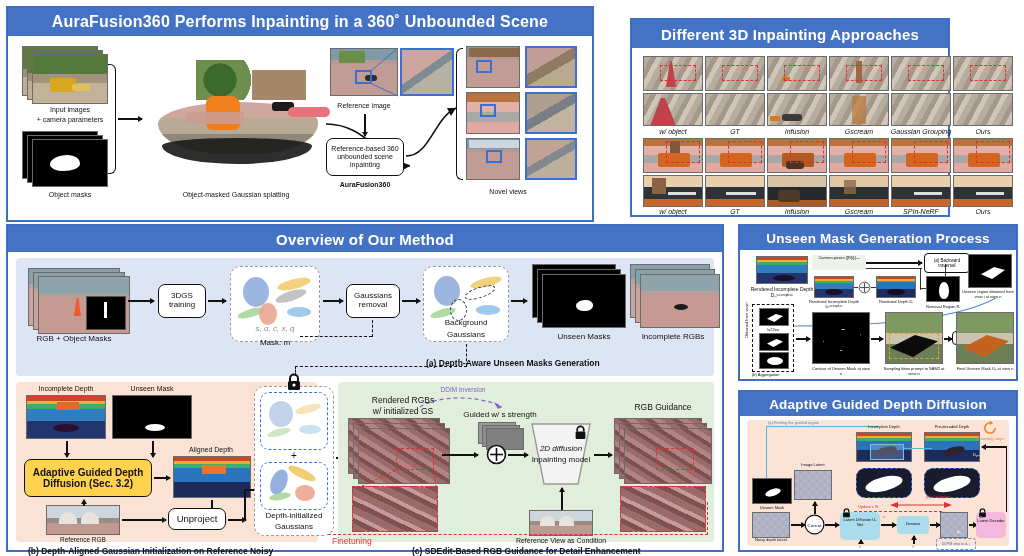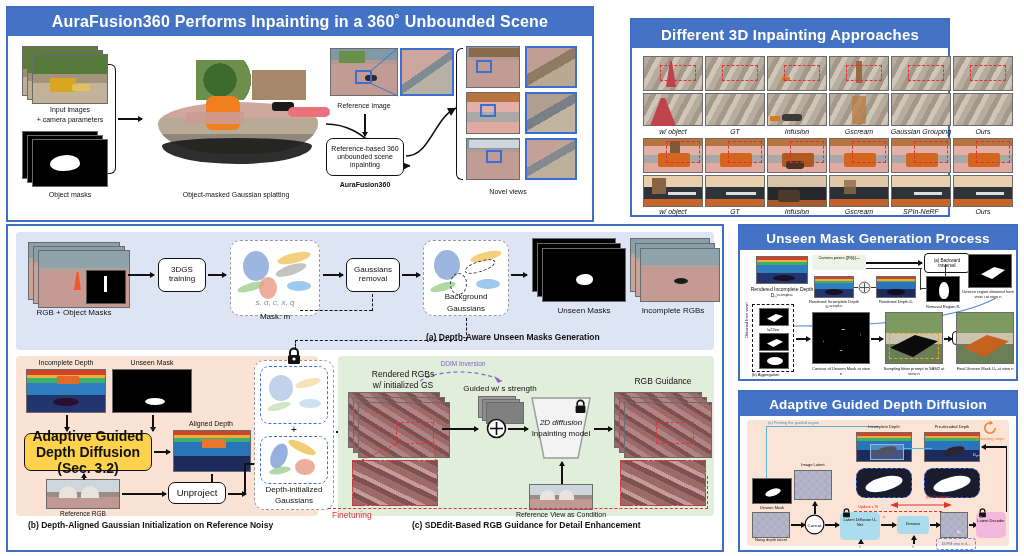--- a/index.html
+++ b/index.html
@@ -322,20 +322,23 @@
       <div class="lbl c i" style="left:41px; top:160px;">w/ object</div>
       <div class="lbl c i" style="left:103px; top:160px;">GT</div>
       <div class="lbl c i" style="left:165px; top:160px;">Infusion</div>
       <div class="lbl c i" style="left:227px; top:160px;">Gscream</div>
       <div class="lbl c i" style="left:289px; top:160px;">SPIn-NeRF</div>
       <div class="lbl c i" style="left:351px; top:160px;">Ours</div>
     </div>
   </div>
 
   <div class="panel" style="left:6px; top:224px; width:718px; height:328px;">
+    <div class="panel-head" style="height:26px; font-size:15px;">
+      <span>Overview of Our Method</span>
+    </div>
     <div class="panel-body" style="height:298px;">
 
       <div class="tint-blue" style="left:8px; top:6px; width:698px; height:118px;"></div>
 
       <div class="stack" style="left:20px; top:16px;">
         <div class="sheet street" style="left:0;top:0;width:92px;height:58px;"></div>
         <div class="sheet street" style="left:5px;top:4px;width:92px;height:58px;"></div>
         <div class="sheet street" style="left:10px;top:8px;width:92px;height:58px;"></div>
         <div class="abs" style="left:10px;top:8px;width:92px;height:58px;background:
              linear-gradient(#8fa3ab 0 30%, #b79e97 30% 38%, #c49a92 38% 100%);border:1px solid #6b6b6b;"></div>
@@ -417,21 +420,21 @@
       </div>
 
       <div class="lbl c" style="left:144px; top:133px; font-size:7px;">Unseen Mask</div>
       <div class="ph blackimg" style="left:104px; top:143px; width:80px; height:44px;">
         <div class="abs" style="left:32px;top:28px;width:20px;height:7px;background:#fff;border-radius:50%;"></div>
       </div>
 
       <div class="arwv" style="left:58px; top:189px; height:16px;"></div>
       <div class="arwv" style="left:144px; top:189px; height:16px;"></div>
 
-      <div class="yellowbox" style="left:16px; top:207px; width:128px; height:38px; font-size:14px;">
+      <div class="yellowbox" style="left:16px; top:207px; width:128px; height:38px; font-size:10px;">
         <span>Adaptive Guided Depth Diffusion (Sec. 3.2)</span>
       </div>
 
       <div class="arw" style="left:146px; top:225px; width:16px;"></div>
 
       <div class="lbl c" style="left:203px; top:194px; font-size:7px;">Aligned Depth</div>
       <div class="ph depthmap2" style="left:165px; top:204px; width:78px; height:42px;">
         <div class="abs" style="left:28px;top:8px;width:24px;height:9px;background:#e8762c;"></div>
       </div>
 

